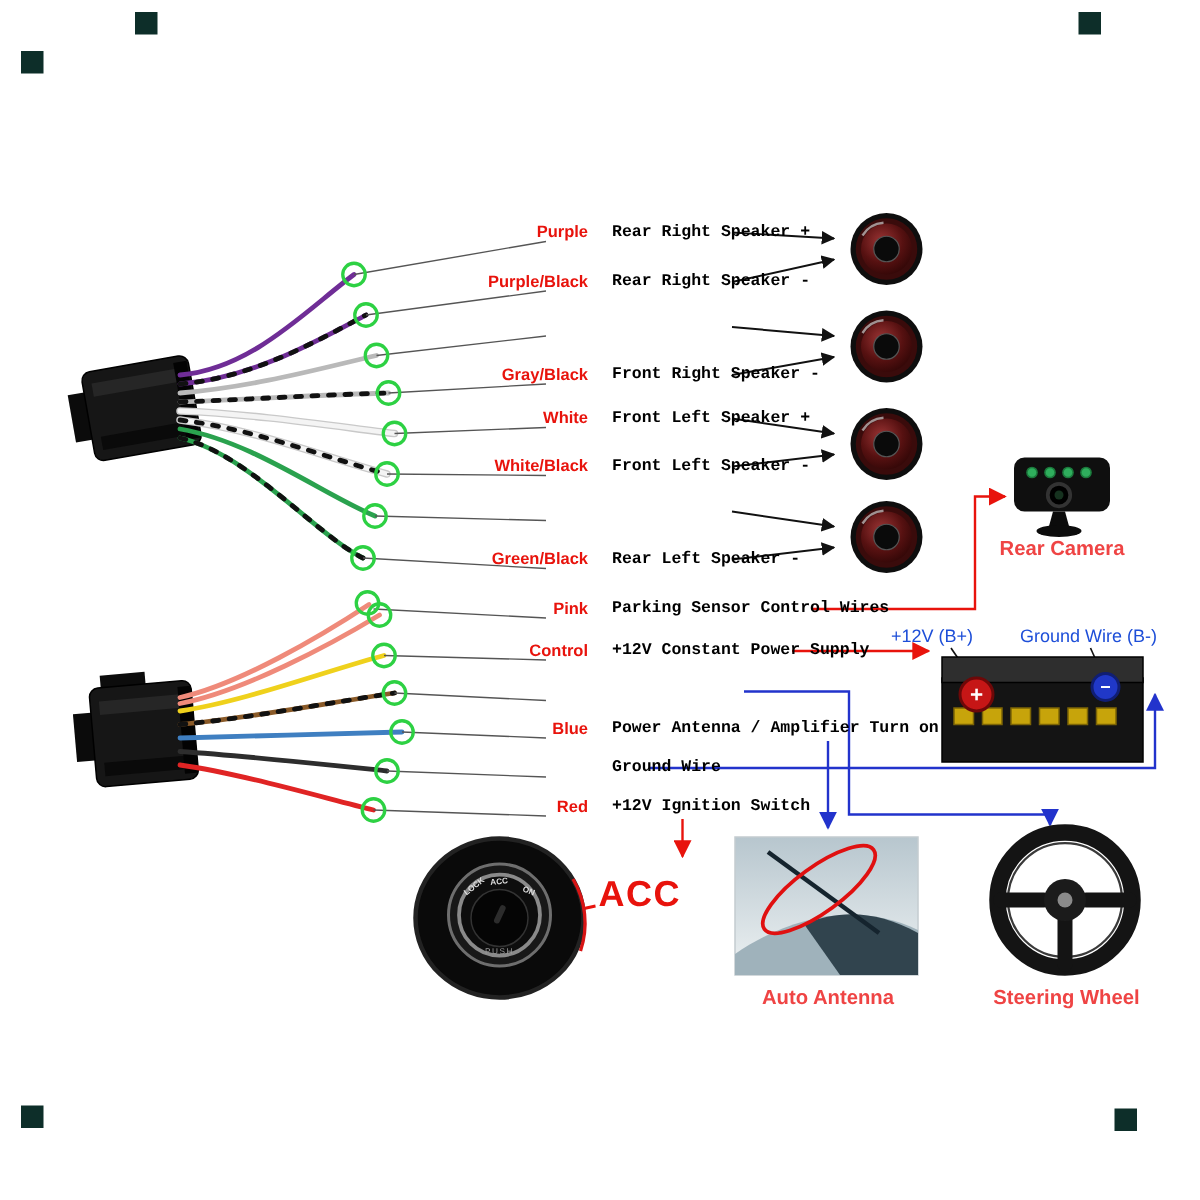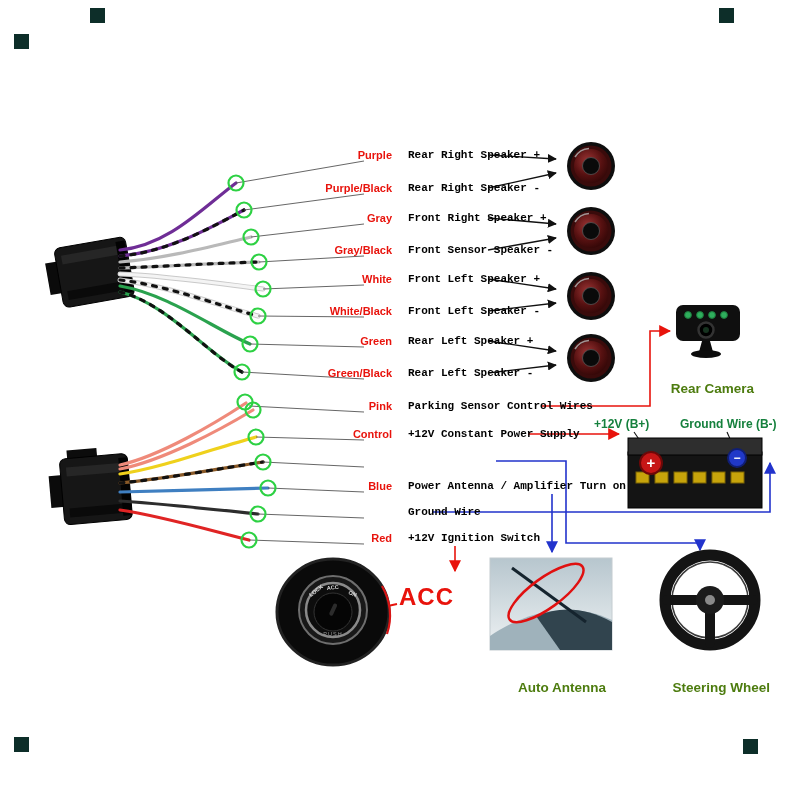--- a/index.html
+++ b/index.html
@@ -4,22 +4,22 @@
 <style>
   html,body{margin:0;padding:0;background:#fff;}
   .canvas{position:relative;width:800px;height:800px;background:#ffffff;overflow:hidden;
           font-family:"Liberation Sans",sans-serif;}
   svg.layer{position:absolute;left:0;top:0;}
   .row{position:absolute;left:0;width:620px;height:14px;margin-left:40px;}
   .cname{position:absolute;left:0;width:352px;text-align:right;color:#e8130c;font-weight:bold;
          font-size:11px;line-height:14px;white-space:nowrap;}
   .cfunc{position:absolute;left:368px;color:#000;font-weight:bold;font-size:11px;line-height:14px;
          white-space:nowrap;font-family:Liberation Mono, monospace;}
-  .devlabel{position:absolute;font-weight:bold;font-size:13.5px;color:#4d7c0f;text-align:right;white-space:nowrap;margin-top:23px;}
-  .blabel{position:absolute;font-weight:bold;font-size:12px;color:#15803d;white-space:nowrap;}
+  .devlabel{position:absolute;font-weight:bold;font-size:13.5px;color:#ef4444;text-align:center;white-space:nowrap;}
+  .blabel{position:absolute;font-weight:normal;font-size:12px;color:#1d4ed8;white-space:nowrap;}
   .acc{position:absolute;left:399px;top:583px;font-size:24px;font-weight:bold;color:#e8130c;letter-spacing:1px;}
   .mark{position:absolute;width:15px;height:15px;background:#0d2e29;}
 </style>
 </head>
 <body>
 
 <div class="canvas">
 
   <div class="mark" style="left:90px;top:8px"></div>
   <div class="mark" style="left:14px;top:34px"></div>
@@ -231,39 +231,31 @@
   </svg>
 
   <div class="row" style="top:148px">
     <span class="cname">Purple</span>
     <span class="cfunc">Rear Right Speaker +</span>
   </div>
   <div class="row" style="top:181px">
     <span class="cname">Purple/Black</span>
     <span class="cfunc">Rear Right Speaker -</span>
   </div>
-  <div class="row" style="top:211px">
-    <span class="cname">Gray</span>
-    <span class="cfunc">Front Right Speaker +</span>
-  </div>
   <div class="row" style="top:243px">
     <span class="cname">Gray/Black</span>
-    <span class="cfunc">Front Sensor Speaker -</span>
+    <span class="cfunc">Front Right Speaker -</span>
   </div>
   <div class="row" style="top:304px">
     <span class="cname">White/Black</span>
     <span class="cfunc">Front Left Speaker -</span>
   </div>
   <div class="row" style="top:272px">
     <span class="cname">White</span>
     <span class="cfunc">Front Left Speaker +</span>
-  </div>
-  <div class="row" style="top:334px">
-    <span class="cname">Green</span>
-    <span class="cfunc">Rear Left Speaker +</span>
   </div>
   <div class="row" style="top:399px">
     <span class="cname">Pink</span>
     <span class="cfunc">Parking Sensor Control Wires</span>
   </div>
 
   <div class="row" style="top:366px">
     <span class="cname">Green/Black</span>
     <span class="cfunc">Rear Left Speaker -</span>
   </div>

